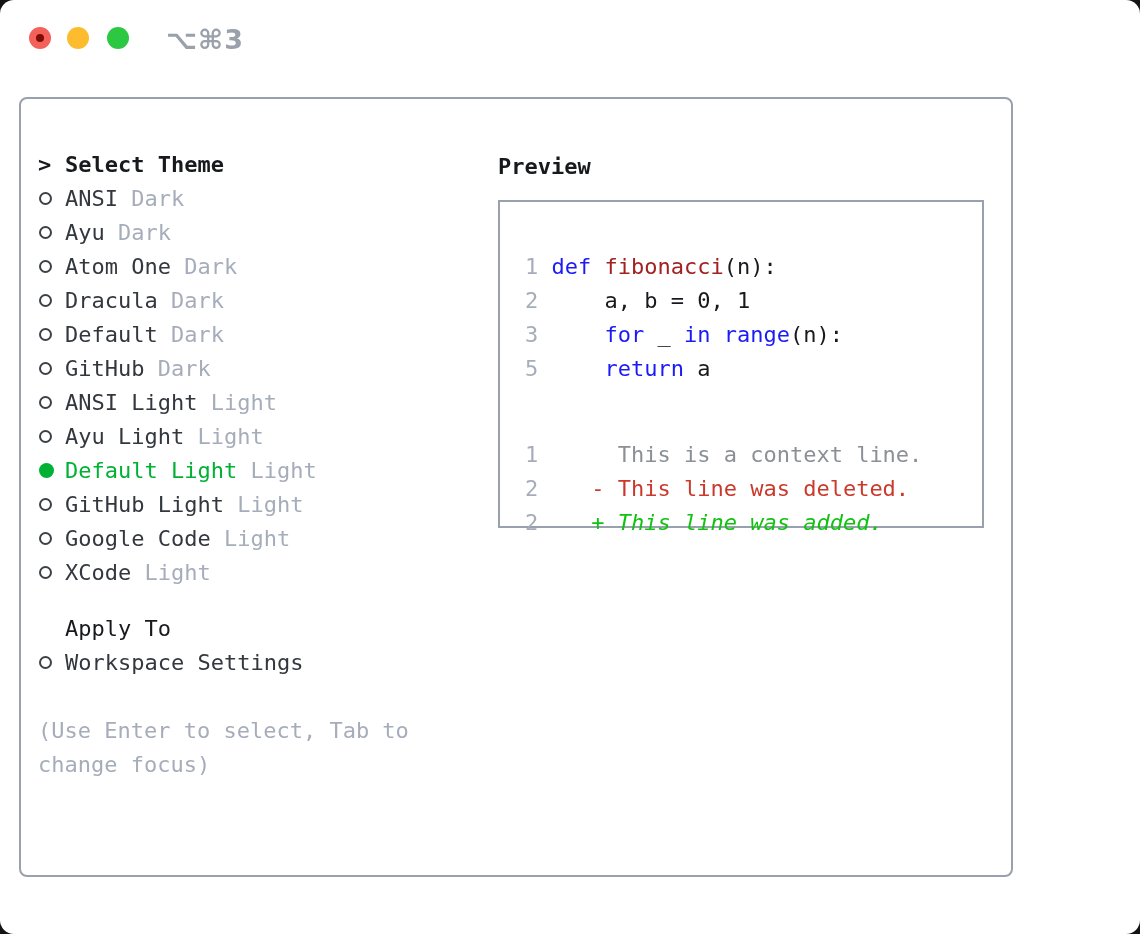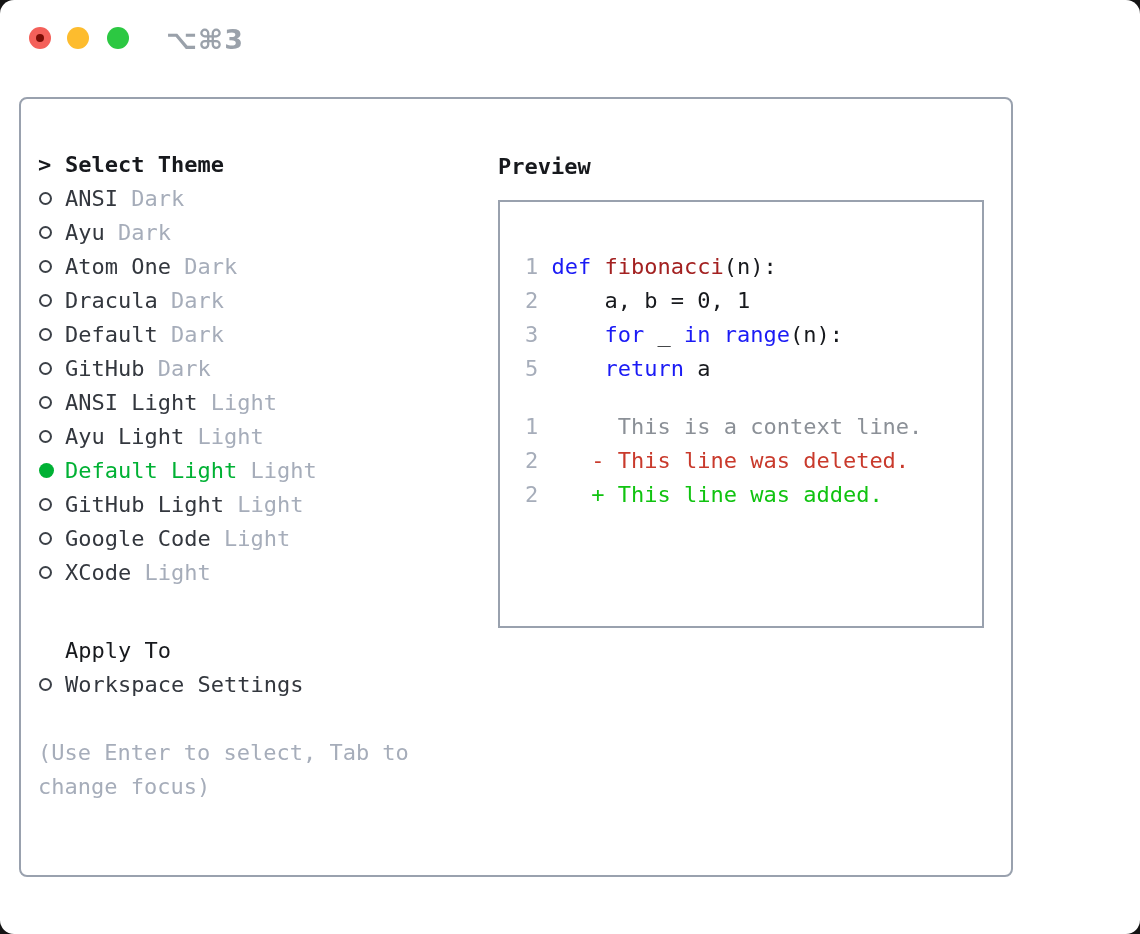--- a/index.html
+++ b/index.html
@@ -31,36 +31,36 @@
   .ring { position:absolute; left:1px; top:10px; width:13px; height:13px; border-radius:50%;
           border:2px solid var(--bullet-gray); }
   .ring.filled { border:none; background:var(--sel-green); width:15px; height:15px; top:9px; }
   .prompt { font-weight:700; color:var(--text-black); }
   .bold { font-weight:700; color:var(--text-black); }
 
   .left { position:absolute; left:17px; top:49px; }
   .item-name { color:var(--text-dark); }
   .item-variant { color:var(--muted-gray); }
   .list-item.selected .item-name { color:var(--sel-green); }
-  .apply-block { margin-top:44px; }
+  .apply-block { margin-top:22px; }
   .help { margin-top:34px; color:var(--muted-gray); }
 
   
   .preview-title { position:absolute; left:477px; top:51px; }
-  .preview-box { position:absolute; left:477px; top:101px; width:486px; height:428px;
+  .preview-box { position:absolute; left:477px; top:101px; width:486px; height:328px;
                  border:2px solid var(--border-gray); background:#fff;
                  padding:48px 0 0 25px; }
   .lnum { color:var(--muted-gray); }
   .kw  { color:var(--kw-blue); }
   .fn  { color:var(--fn-red); }
   .pl  { color:var(--text-black); }
   .ctx { color:var(--ctx-gray); }
   .del { color:var(--del-red); }
-  .add { color:var(--add-green); }
-  .diff-block { margin-top:24px; }
+  .add { color:var(--add-green);font-style:italic; }
+  .diff-block { margin-top:52px; }
 </style>
 </head>
 <body>
 
 <div class="window">
 
   <div class="titlebar">
     <span class="tl red">
         <span class="dot"></span>
       </span>

